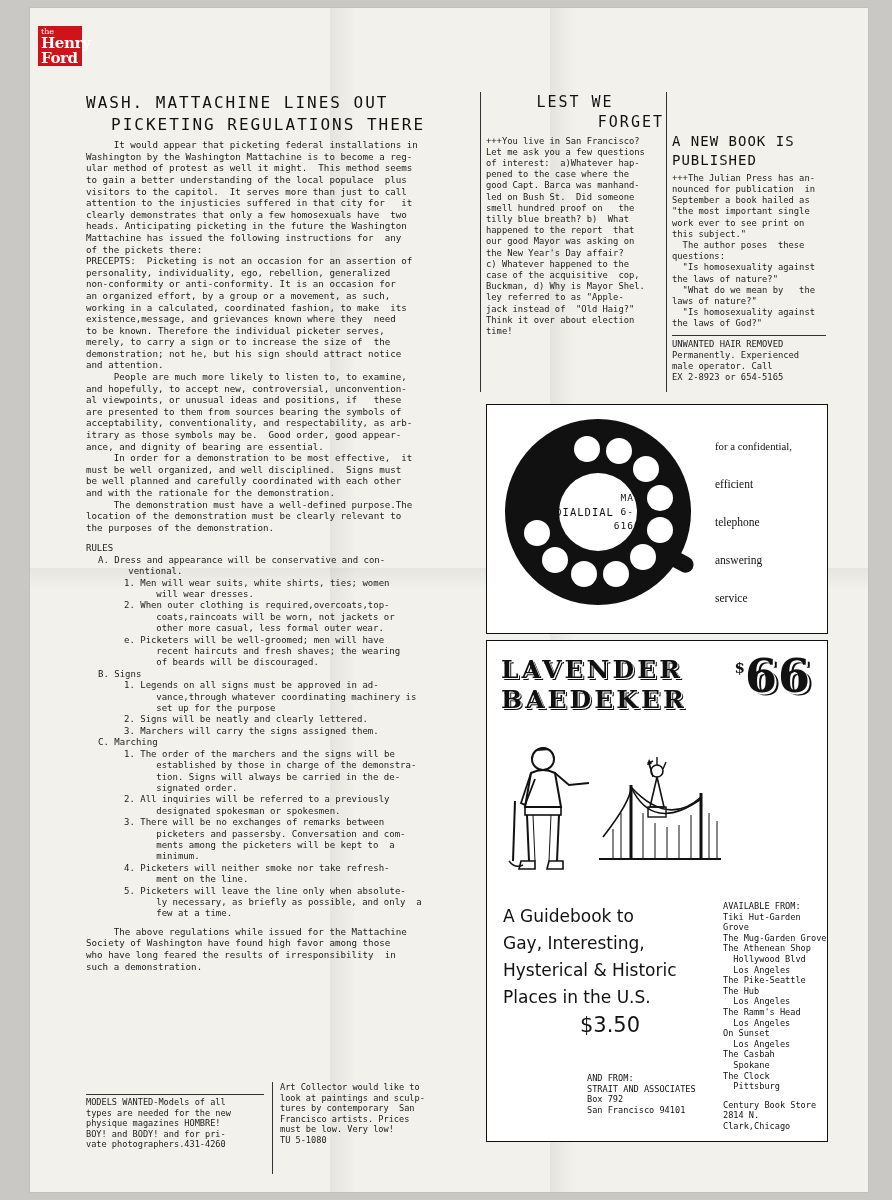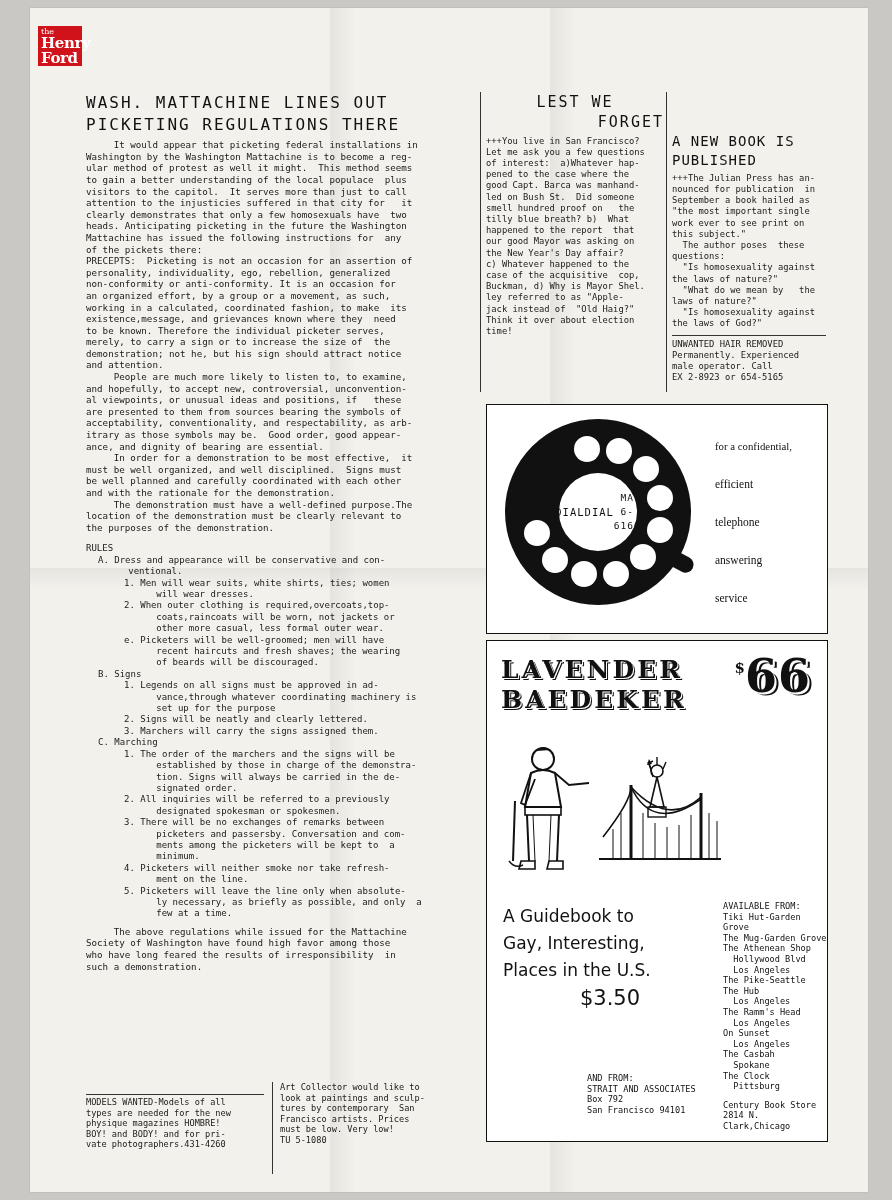--- a/index.html
+++ b/index.html
@@ -130,21 +130,21 @@
     <span class="ford">Ford</span>
   </div>
 
   <div class="sheet">
 
     <div class="vrule" style="left:394px;height:300px;"></div>
     <div class="vrule" style="left:580px;height:300px;"></div>
 
     <div class="colLeft">
       <div class="hl">WASH. MATTACHINE LINES OUT</div>
-      <div class="hl" style="margin-bottom:4px;">PICKETING REGULATIONS THERE</div>
+      <div class="hl" style="margin-bottom:4px;margin-left:25px;">PICKETING REGULATIONS THERE</div>
 
       <div class="body">     It would appear that picketing federal installations in
 Washington by the Washington Mattachine is to become a reg-
 ular method of protest as well it might.  This method seems
 to gain a better understanding of the local populace  plus
 visitors to the capitol.  It serves more than just to call
 attention to the injusticies suffered in that city for   it
 clearly demonstrates that only a few homosexuals have  two
 heads. Anticipating picketing in the future the Washington
 Mattachine has issued the following instructions for  any
@@ -365,20 +365,21 @@
           <path d="M18 120 l14 0 l0 8 l-16 0 z" fill="none" stroke="#111" stroke-width="1.6"></path>
           <path d="M46 120 l14 0 l0 8 l-16 0 z" fill="none" stroke="#111" stroke-width="1.6"></path>
           <path d="M12 60 l-2 60" stroke="#111" stroke-width="2"></path>
           <path d="M6 120 q6 8 14 4" stroke="#111" stroke-width="1.4" fill="none"></path>
         </g>
       </svg>
 
       <div style="position:absolute;left:16px;top:262px;width:214px;">
         <div class="guide">A Guidebook to</div>
         <div class="guide">Gay, Interesting,</div>
+        <div class="guide">Hysterical &amp; Historic</div>
         <div class="guide">Places in the U.S.</div>
         <div class="price350" style="text-align:center;margin-top:2px;">$3.50</div>
       </div>
 
       <div style="position:absolute;left:236px;top:260px;width:104px;">
         <div class="avail">AVAILABLE FROM:</div>
         <div class="avail">Tiki Hut-Garden Grove
 The Mug-Garden Grove
 The Athenean Shop
   Hollywood Blvd

